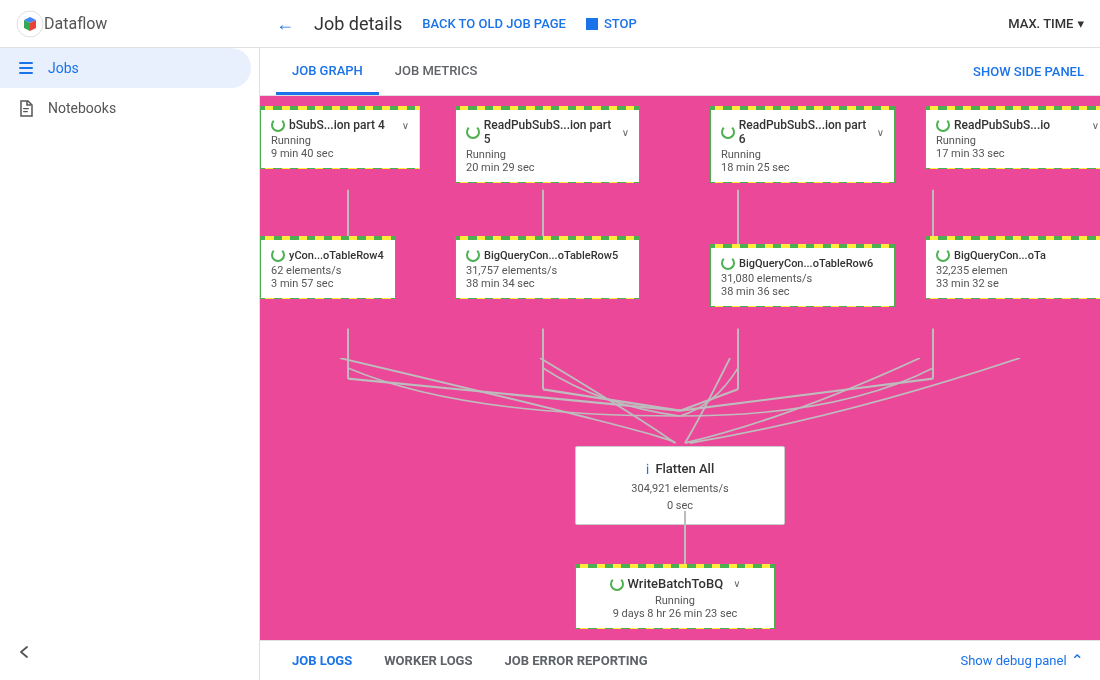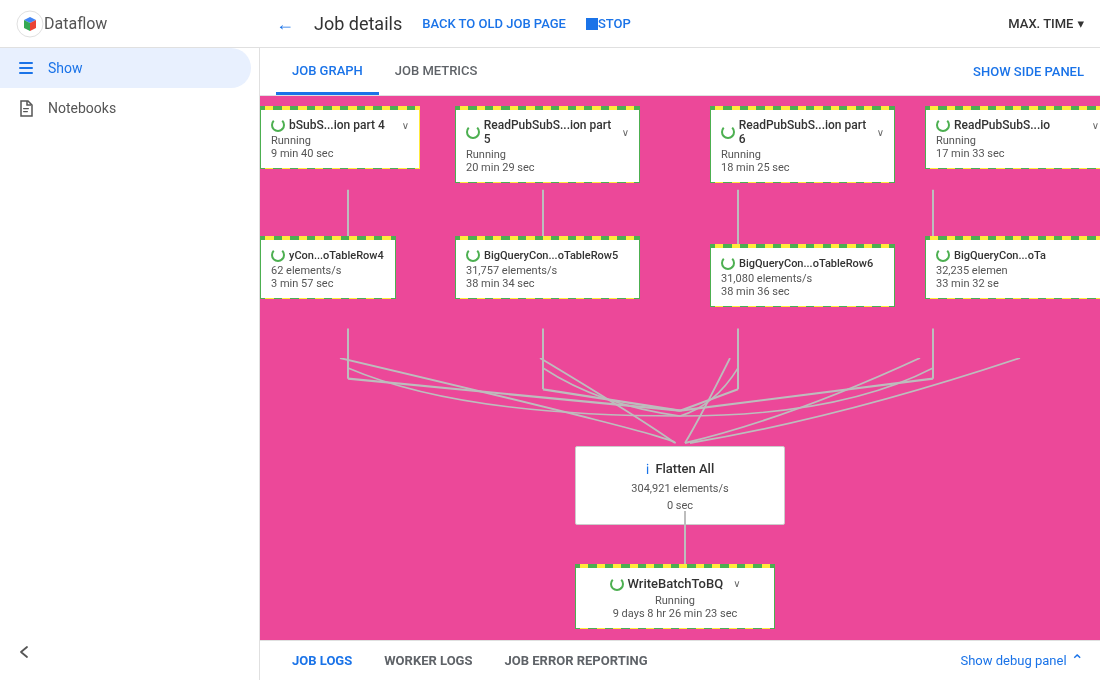--- a/index.html
+++ b/index.html
@@ -10,21 +10,21 @@
       display: flex; align-items: center; height: 48px; padding: 0 16px;
       border-bottom: 1px solid #e0e0e0; background: #fff; flex-shrink: 0;
     }
     .brand { display: flex; align-items: center; width: 260px; }
     .brand-logo { width: 28px; height: 28px; }
     .brand-name { font-size: 16px; color: #555; }
     .top-actions { display: flex; align-items: center; gap: 20px; flex: 1; }
     .back-arrow { color: #1a73e8; font-size: 18px; cursor: pointer; }
     .job-details-title { font-size: 18px; color: #333; font-weight: 400; }
     .back-to-old { color: #1a73e8; font-size: 13px; font-weight: 500; cursor: pointer; text-decoration: none; }
-    .stop-btn { display: flex; align-items: center; color: #1a73e8; font-size: 13px; font-weight: 500; cursor: pointer; text-align: center; }
+    .stop-btn { display: flex; align-items: center; gap: 6px; color: #1a73e8; font-size: 13px; font-weight: 500; cursor: pointer; text-align: center; }
     .stop-icon { width: 12px; height: 12px; background: #1a73e8; display: inline-block; }
     .spacer { flex: 1; }
     .max-time { display: flex; align-items: center; gap: 4px; color: #333; font-size: 13px; font-weight: 500; cursor: pointer; }
 
     
     .main { display: flex; flex: 1; overflow: hidden; }
     .sidebar-item { display: flex; align-items: center; gap: 12px; padding: 10px 16px; cursor: pointer; font-size: 14px; color: #555; }
     .sidebar-item.active { background: #e8f0fe; color: #1a73e8; border-radius: 0 24px 24px 0; margin-right: 8px; }
     .sidebar-icon { width: 20px; height: 20px; display: flex; align-items: center; justify-content: center; color: inherit; }
 
@@ -140,21 +140,21 @@
 
   <div class="sidebar-wrapper">
     <div class="sidebar-item active">
       <div class="sidebar-icon">
         <svg width="18" height="18" viewBox="0 0 18 18" fill="currentColor">
           <rect x="2" y="3" width="14" height="2" rx="1"></rect>
           <rect x="2" y="8" width="14" height="2" rx="1"></rect>
           <rect x="2" y="13" width="14" height="2" rx="1"></rect>
         </svg>
       </div>
-      <span>Show</span>
+      <span>Jobs</span>
     </div>
     <div class="sidebar-item">
       <div class="sidebar-icon">
         <svg width="18" height="18" viewBox="0 0 18 18" fill="currentColor">
           <path d="M4 2h7l4 4v11H4V2z" fill="none" stroke="#555" stroke-width="1.5"></path>
           <path d="M10 2v4h4" fill="none" stroke="#555" stroke-width="1.5"></path>
           <rect x="6" y="9" width="6" height="1.2" rx="0.6" fill="#555"></rect>
           <rect x="6" y="12" width="5" height="1.2" rx="0.6" fill="#555"></rect>
         </svg>
       </div>

